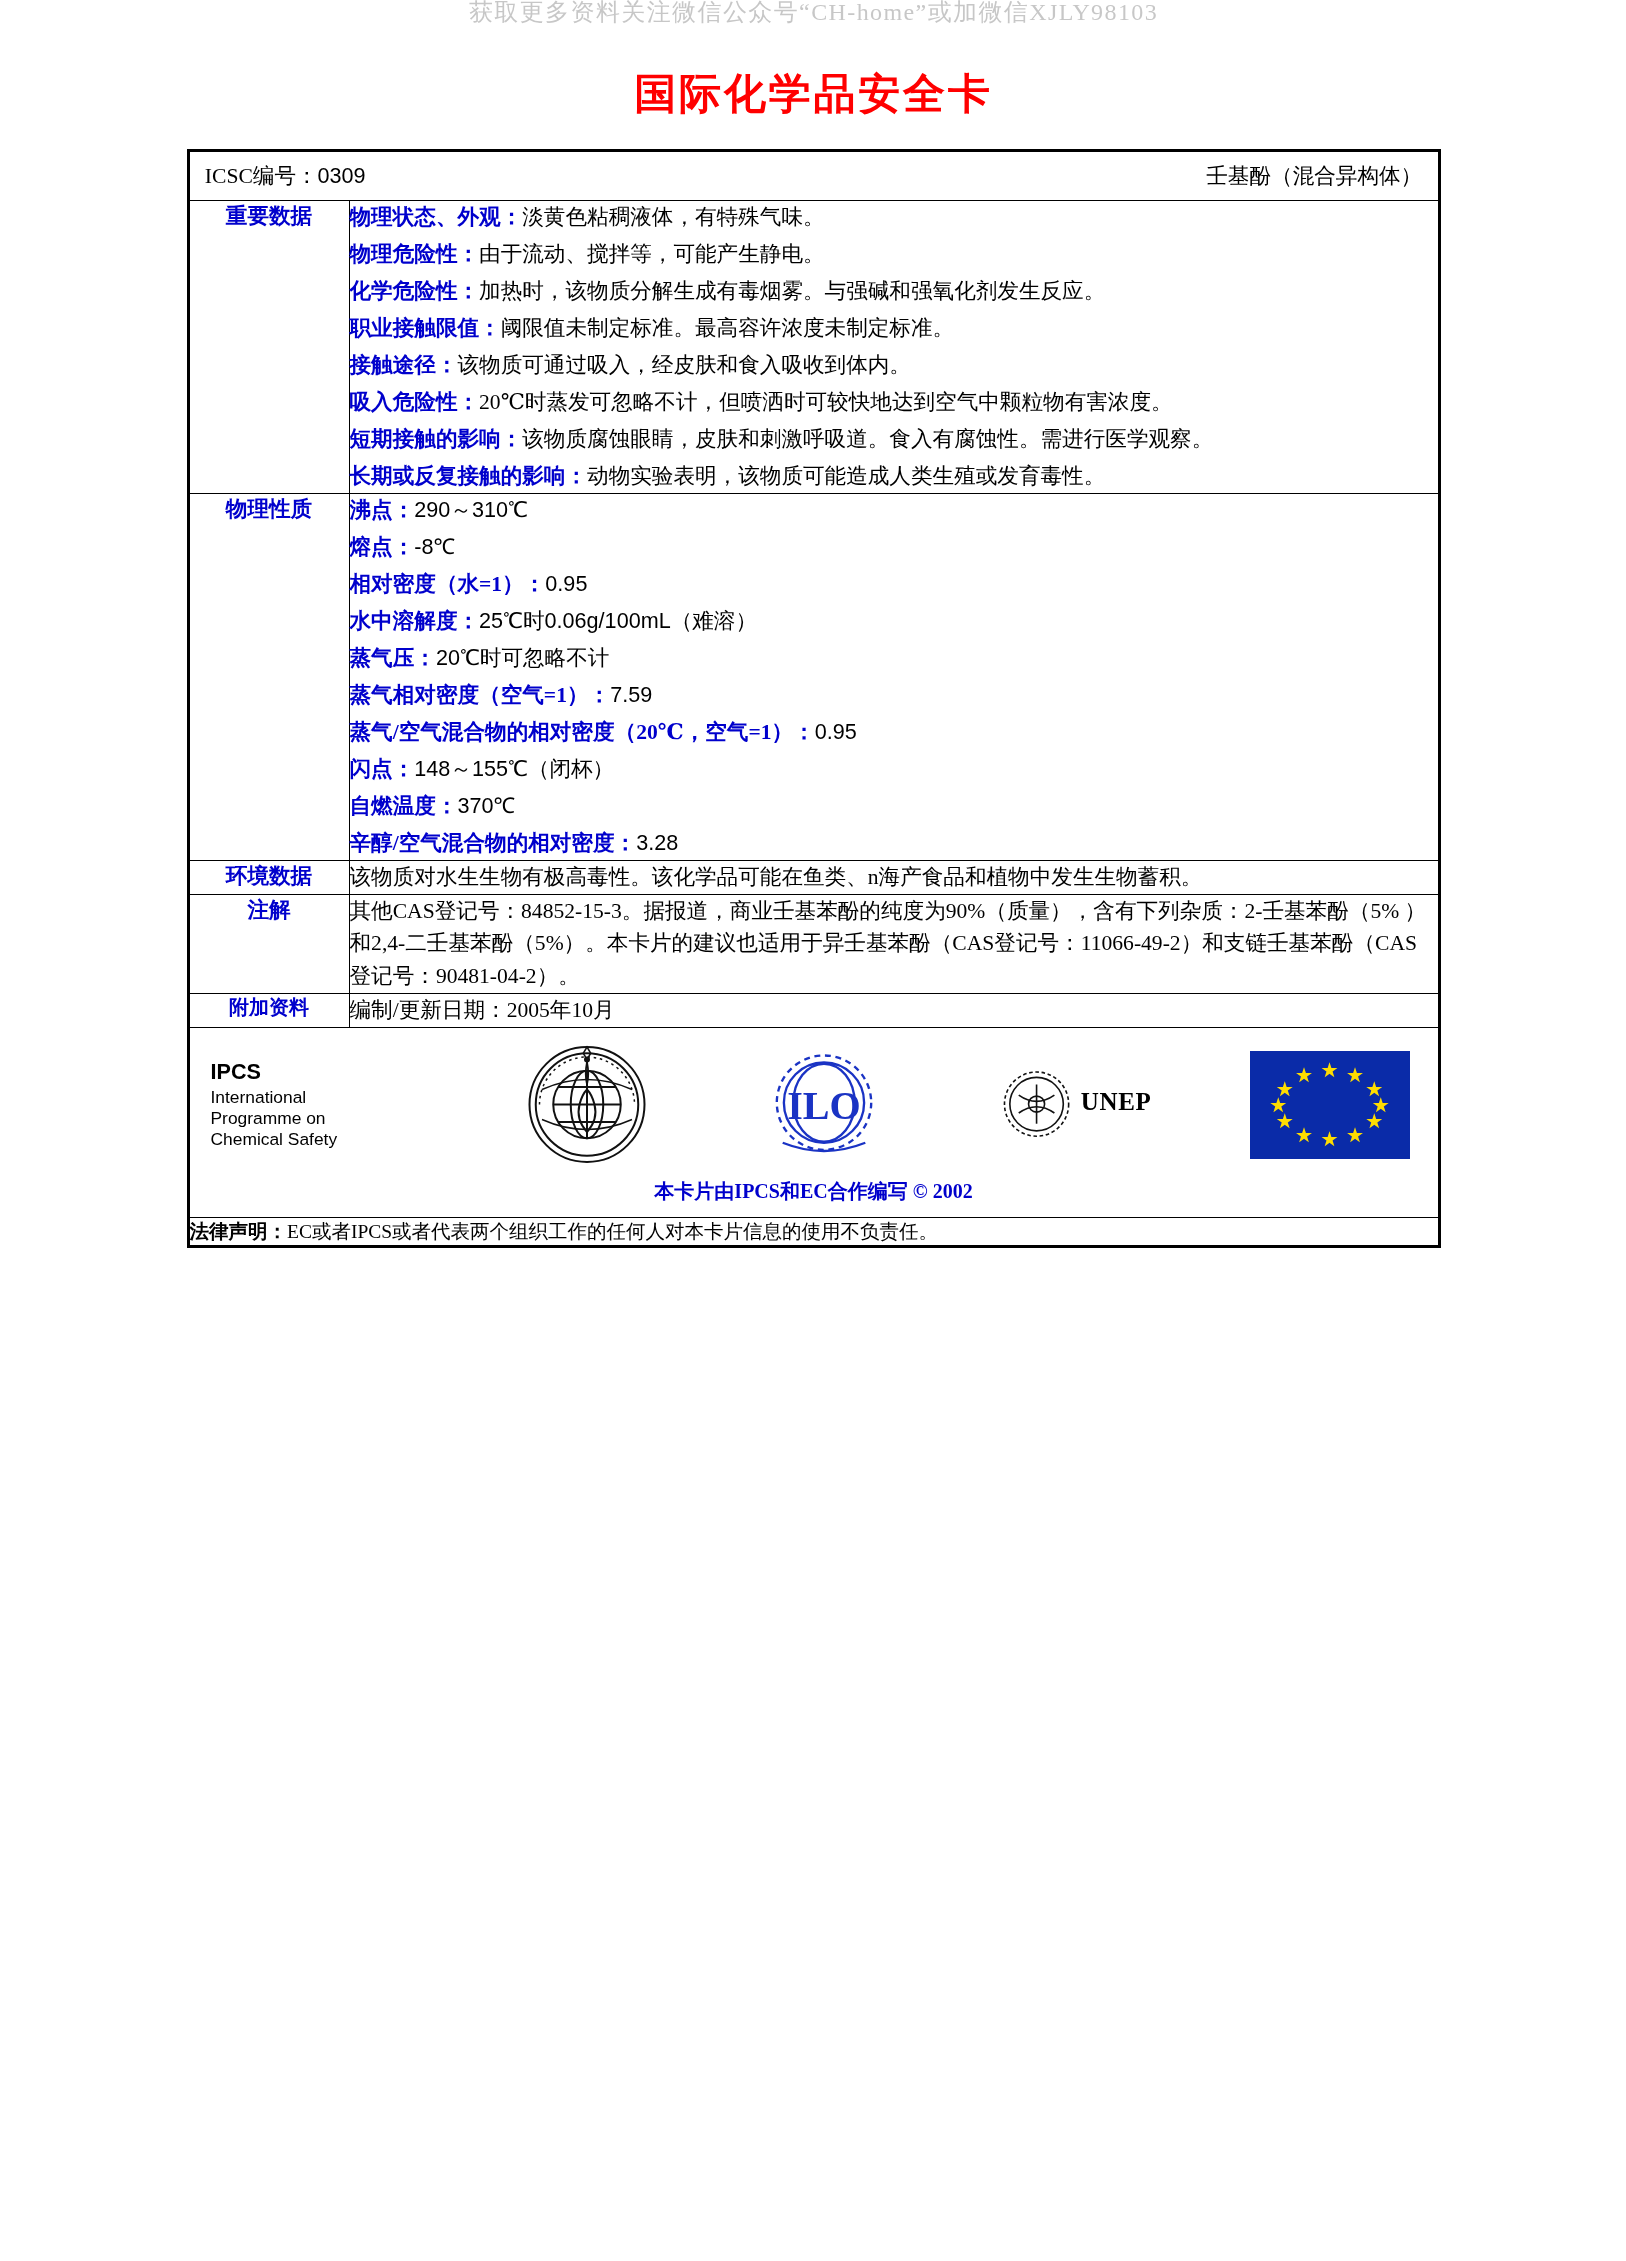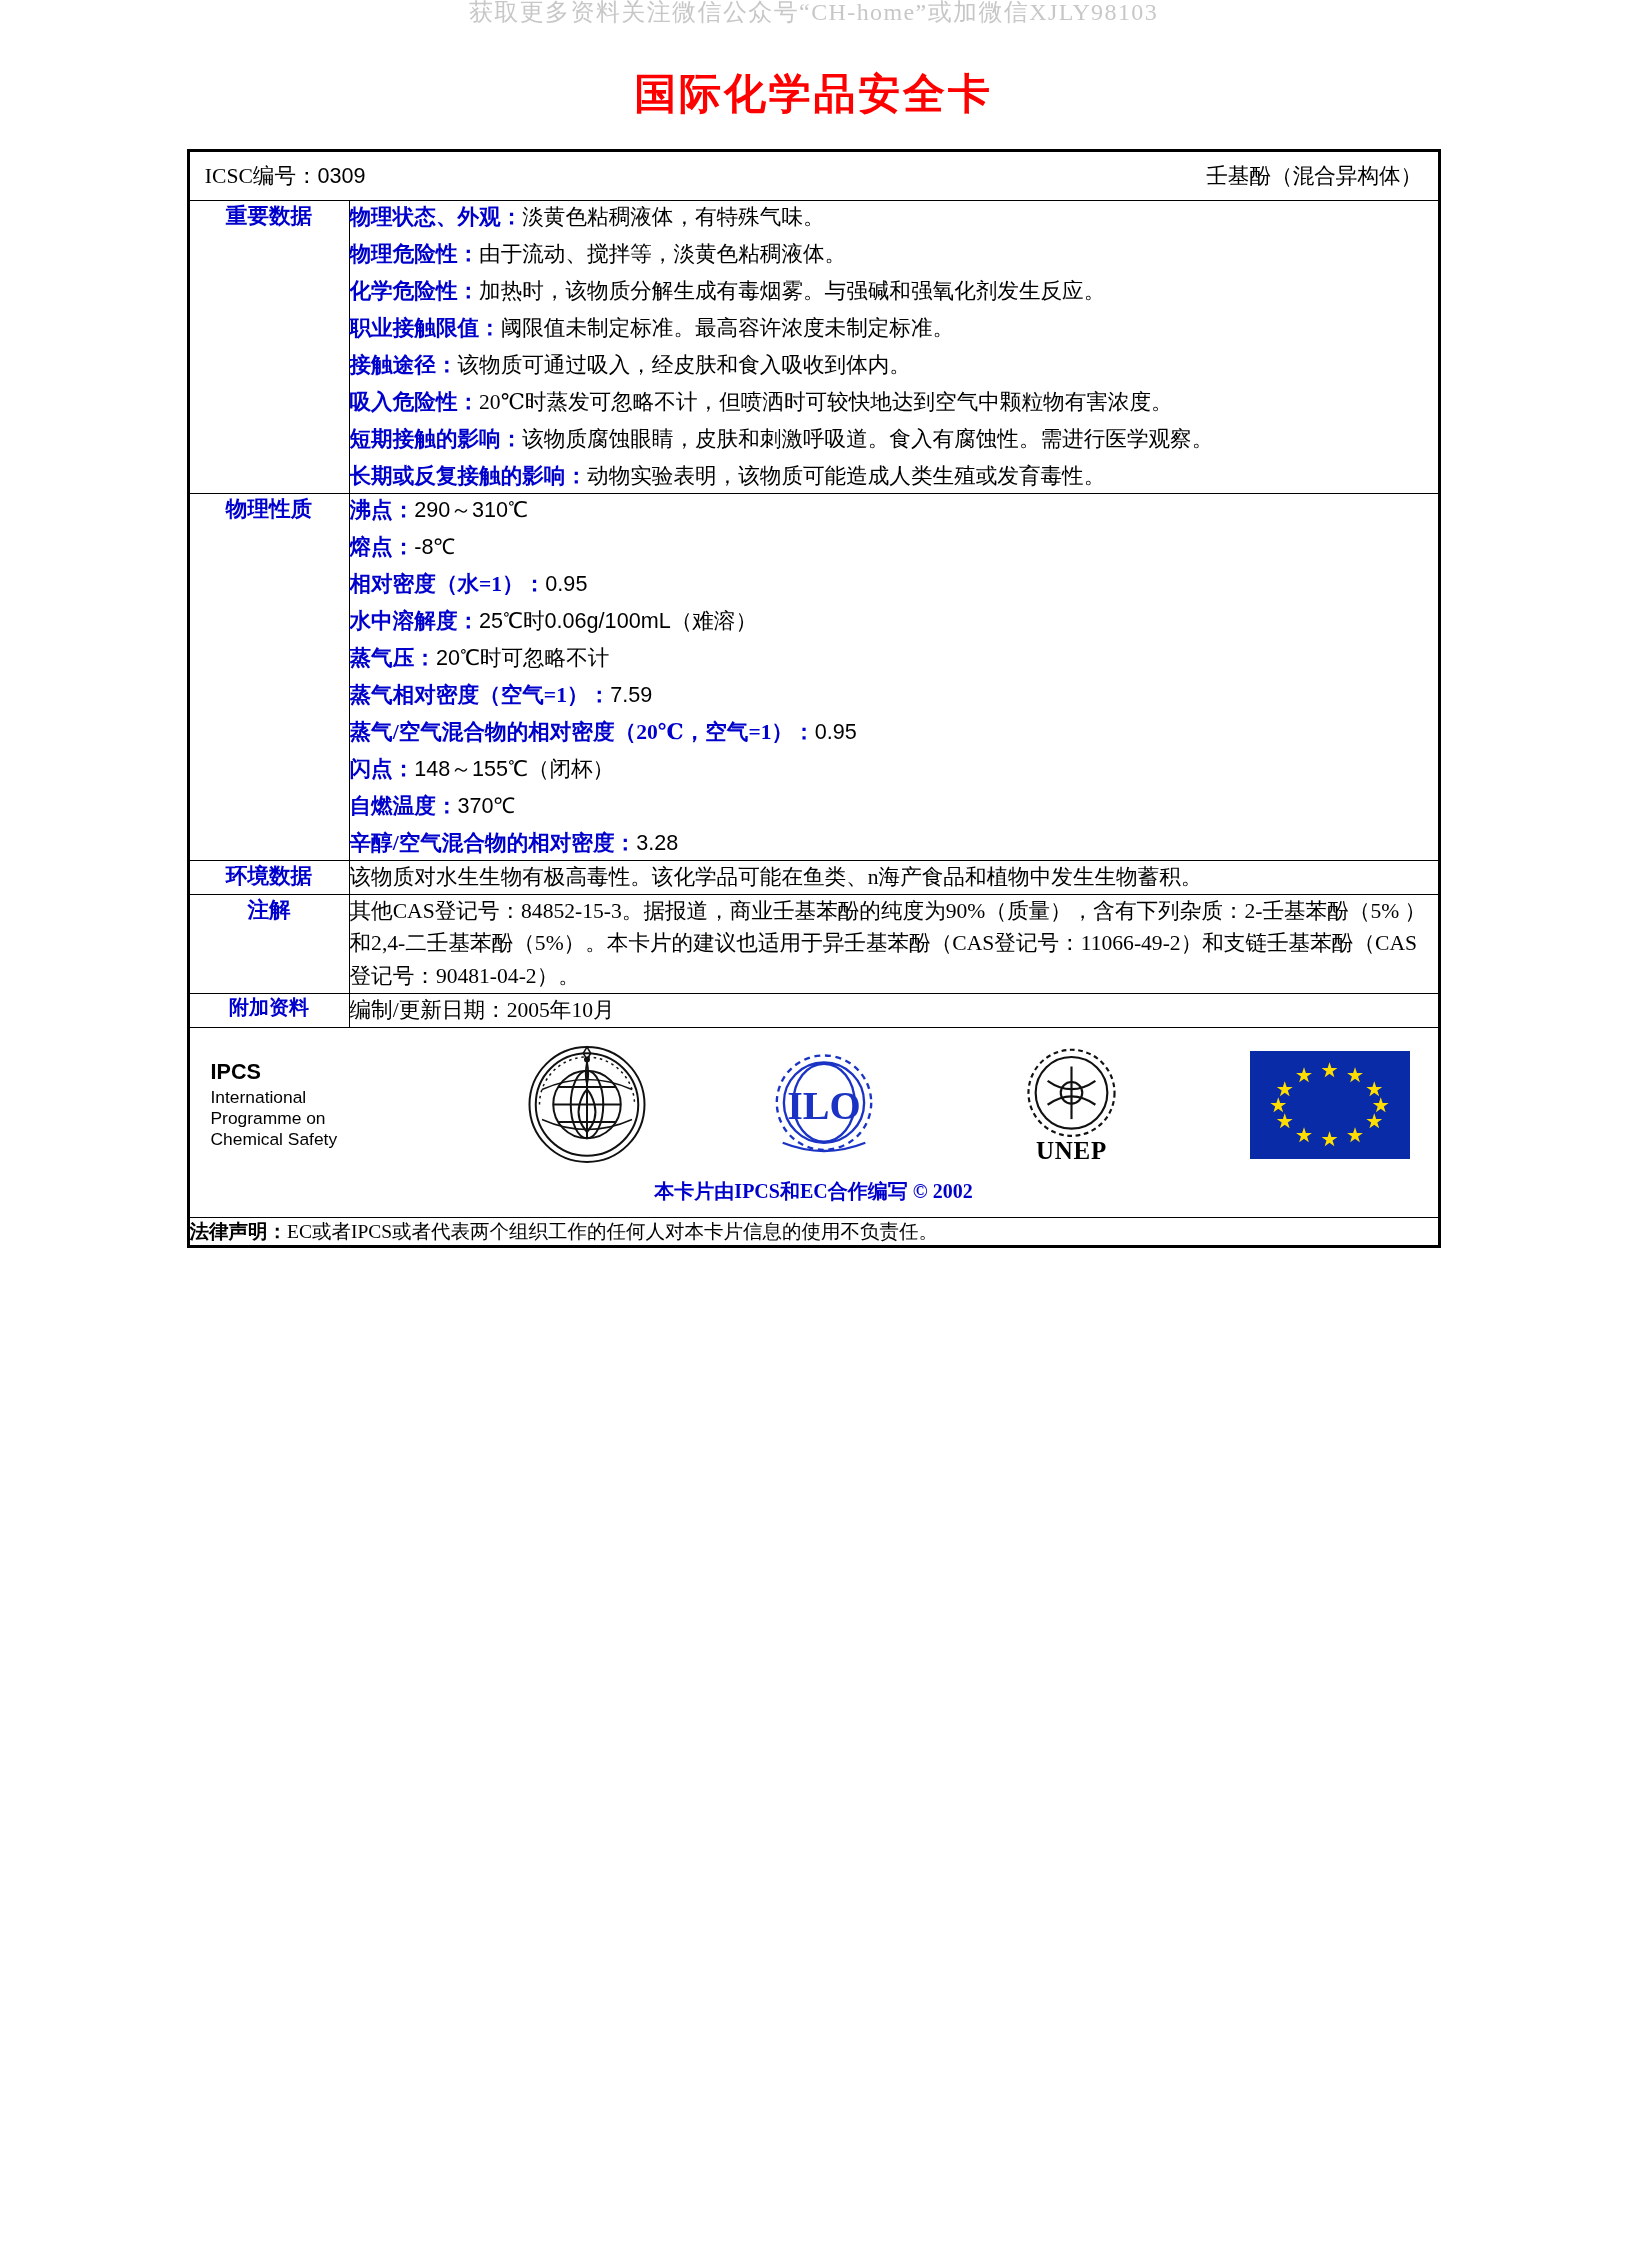--- a/index.html
+++ b/index.html
@@ -117,21 +117,21 @@
     width: 139px;
     height: 125px;
     display: flex;
     align-items: center;
     justify-content: center;
   }
   .unep-box {
     width: 160px;
     height: 129px;
     display: flex;
-    flex-direction: column;
+    flex-direction: row;
     align-items: center;
     justify-content: center;
   }
   .unep-word {
     font-family: "Liberation Serif", "DejaVu Serif", serif;
     font-weight: bold;
     font-size: 25px;
     letter-spacing: 0.7px;
     margin-top: -5.6px;
   }
@@ -188,21 +188,21 @@
             </div>
             <div class="hdr-right">壬基酚（混合异构体）</div>
           </div>
         </td>
       </tr>
 
       <tr>
         <td class="lbl-cell">重要数据</td>
         <td class="body-cell">
           <p class="line"><span class="k">物理状态、外观：</span><span>淡黄色粘稠液体，有特殊气味。</span></p>
-          <p class="line"><span class="k">物理危险性：</span><span>由于流动、搅拌等，淡黄色粘稠液体。</span></p>
+          <p class="line"><span class="k">物理危险性：</span><span>由于流动、搅拌等，可能产生静电。</span></p>
           <p class="line"><span class="k">化学危险性：</span><span>加热时，该物质分解生成有毒烟雾。与强碱和强氧化剂发生反应。</span></p>
           <p class="line"><span class="k">职业接触限值：</span><span>阈限值未制定标准。最高容许浓度未制定标准。</span></p>
           <p class="line"><span class="k">接触途径：</span><span>该物质可通过吸入，经皮肤和食入吸收到体内。</span></p>
           <p class="line"><span class="k">吸入危险性：</span><span>20℃时蒸发可忽略不计，但喷洒时可较快地达到空气中颗粒物有害浓度。</span></p>
           <p class="line"><span class="k">短期接触的影响：</span><span>该物质腐蚀眼睛，皮肤和刺激呼吸道。食入有腐蚀性。需进行医学观察。</span></p>
           <p class="line"><span class="k">长期或反复接触的影响：</span><span>动物实验表明，该物质可能造成人类生殖或发育毒性。</span></p>
         </td>
       </tr>
 
       <tr>

